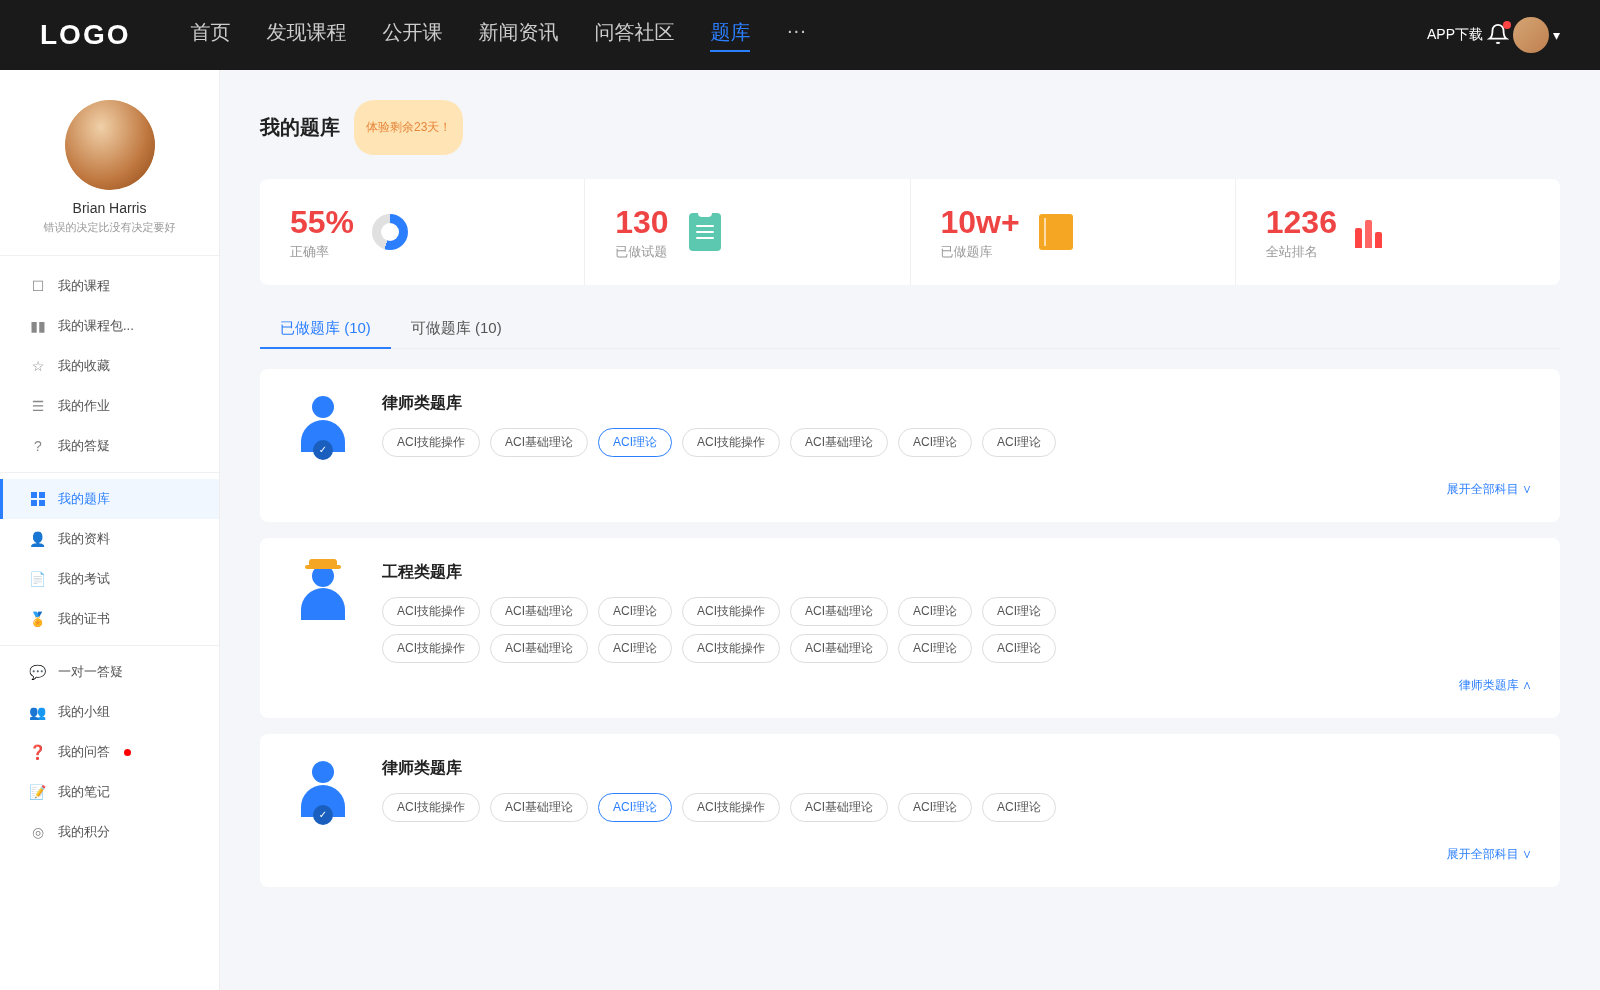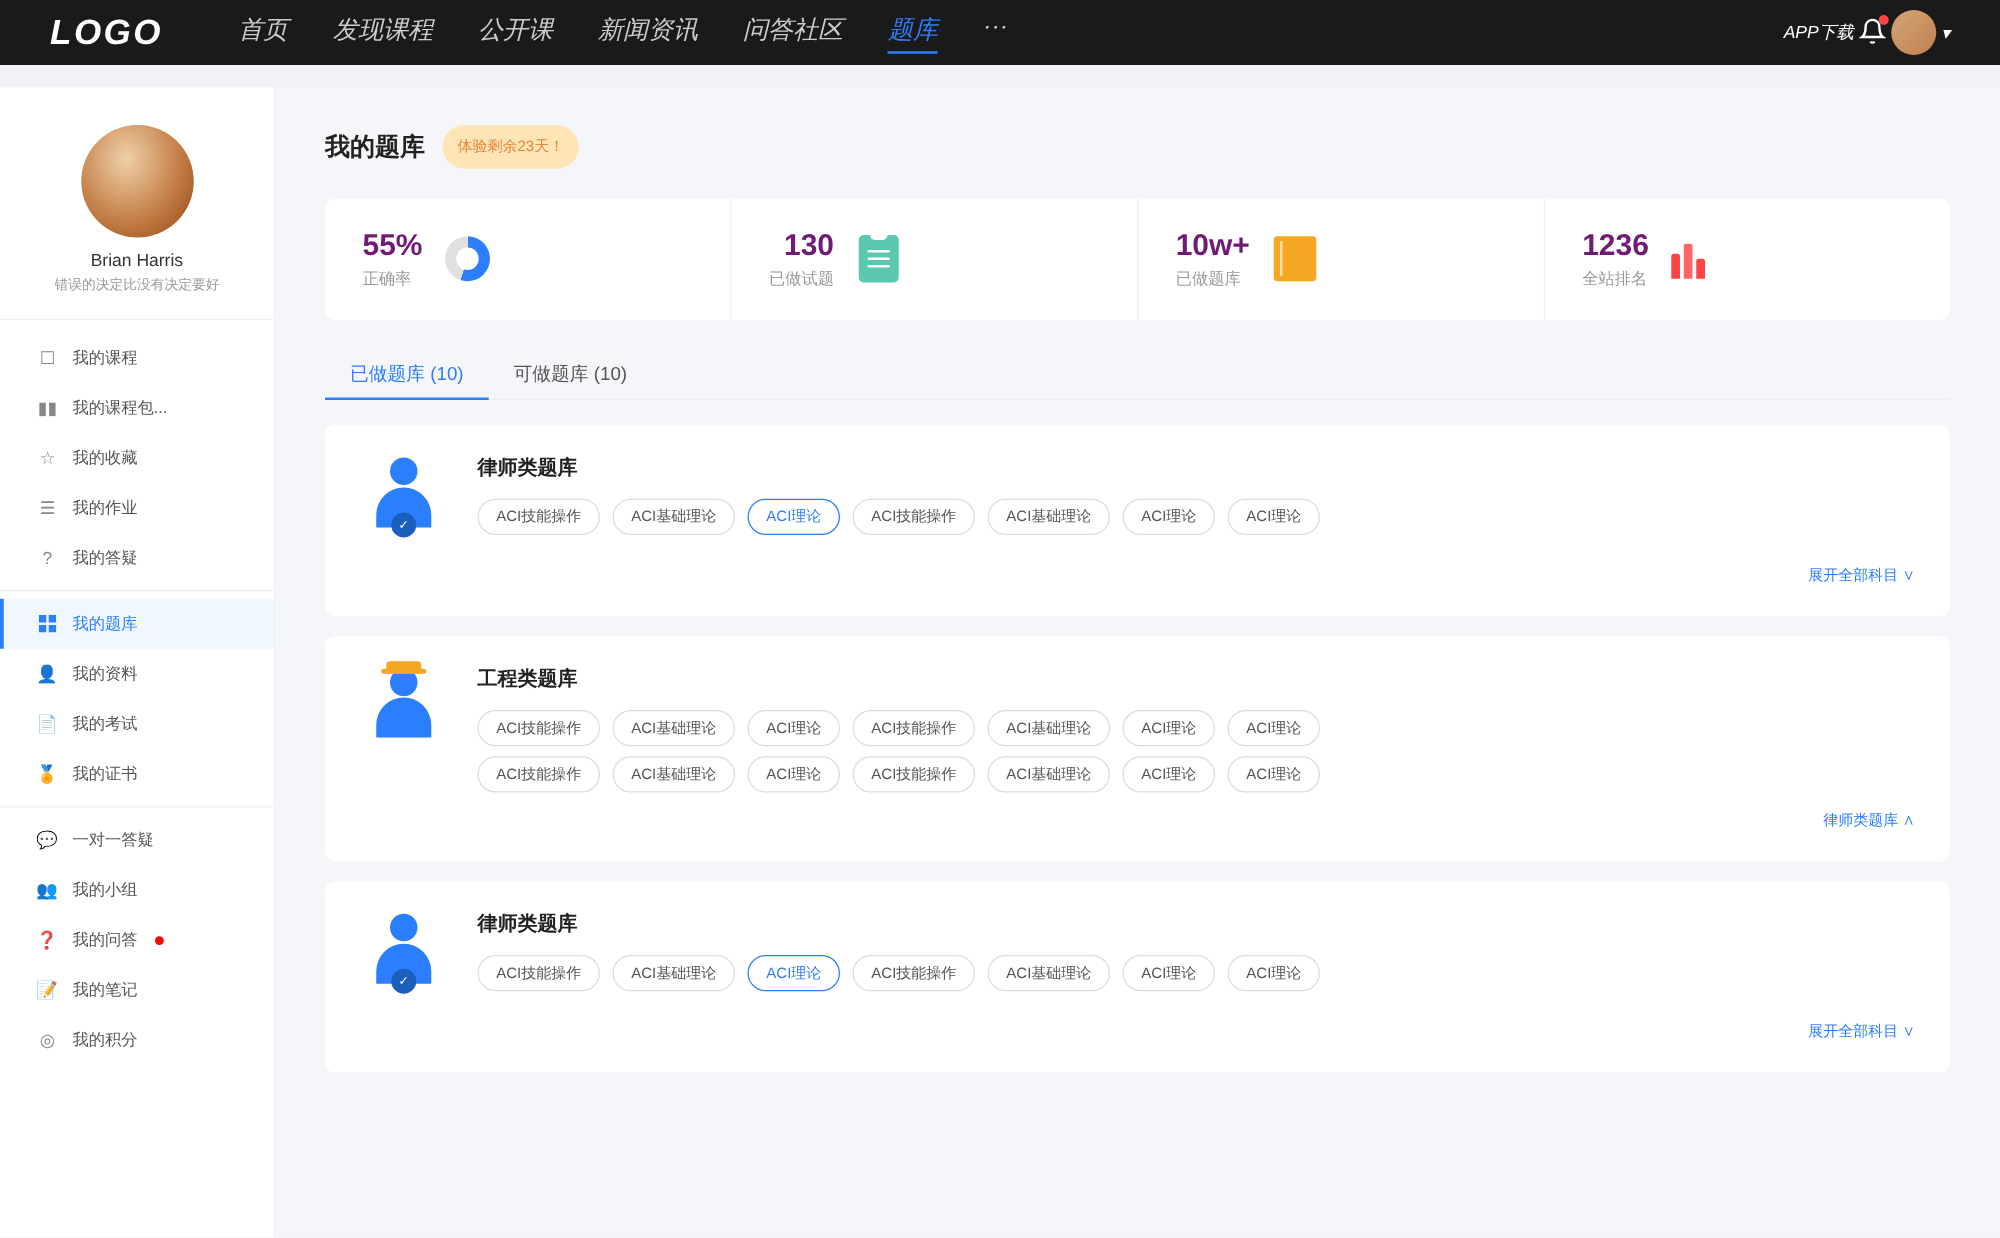--- a/index.html
+++ b/index.html
@@ -1,28 +1,27 @@
 <!DOCTYPE html>
 <html><head>
   <meta charset="utf-8">
   <style>
     * { box-sizing: border-box; margin: 0; padding: 0; }
     body { font-family: 'PingFang SC', 'Microsoft YaHei', sans-serif; background: #f0f2f5; min-height: 990px; }
 
     
     .navbar {
       background: #1a1a1a;
-      height: 52px;
+      height: 70px;
       display: flex;
       align-items: center;
       padding: 0 40px;
       position: fixed;
       top: 0; left: 0; right: 0;
       z-index: 100;
-      font-style: italic;
     }
     .nav-logo {
       color: white;
       font-size: 28px;
       font-weight: bold;
       margin-right: 60px;
       letter-spacing: 2px;
     }
     .nav-links {
       display: flex;
@@ -180,21 +179,21 @@
     }
     .page-title {
       font-size: 20px;
       font-weight: 600;
       color: #222;
     }
     .trial-badge {
       background: #ffe4b5;
       color: #e6863a;
       border-radius: 20px;
-      padding: 9px 12px;
+      padding: 19px 12px;
       font-size: 12px;
     }
 
     
     .stats-row {
       display: flex;
       gap: 0;
       background: white;
       border-radius: 8px;
       margin-bottom: 24px;
@@ -204,25 +203,24 @@
       flex: 1;
       padding: 24px 30px;
       border-right: 1px solid #f0f0f0;
       display: flex;
       align-items: center;
       gap: 16px;
     }
     .stat-item:last-child { border-right: none; }
     .stat-text {}
     .stat-value {
-      font-size: 24px;
+      font-size: 32px;
       font-weight: 600;
-      color: #701a75;
+      color: #ef4444;
       line-height: 1.2;
-      text-align: right;
     }
     .stat-label {
       font-size: 13px;
       color: #999;
       margin-top: 2px;
     }
     .stat-icon {
       width: 40px; height: 40px;
       display: flex;
       align-items: center;

